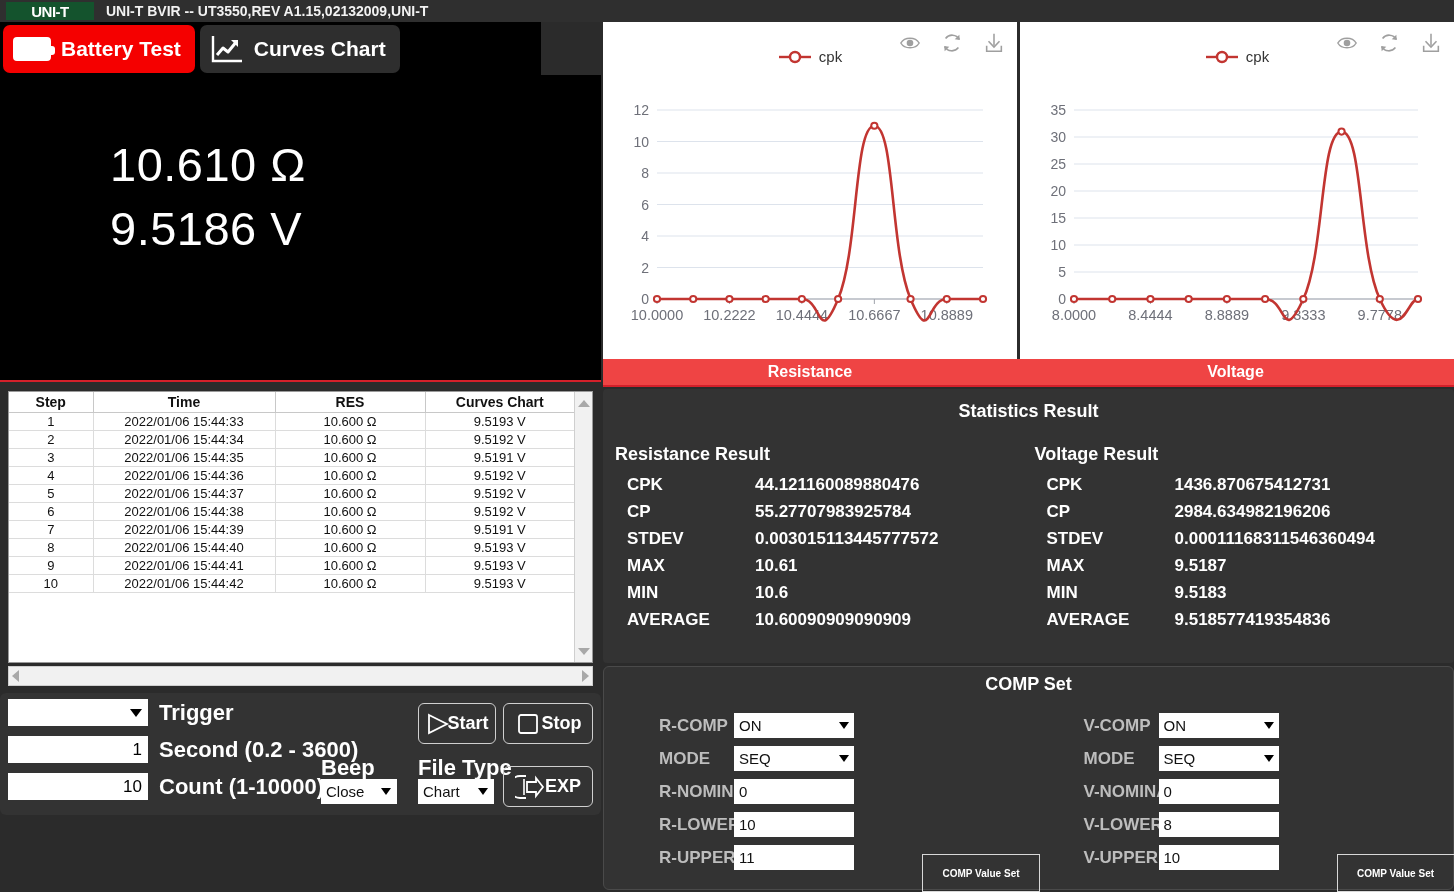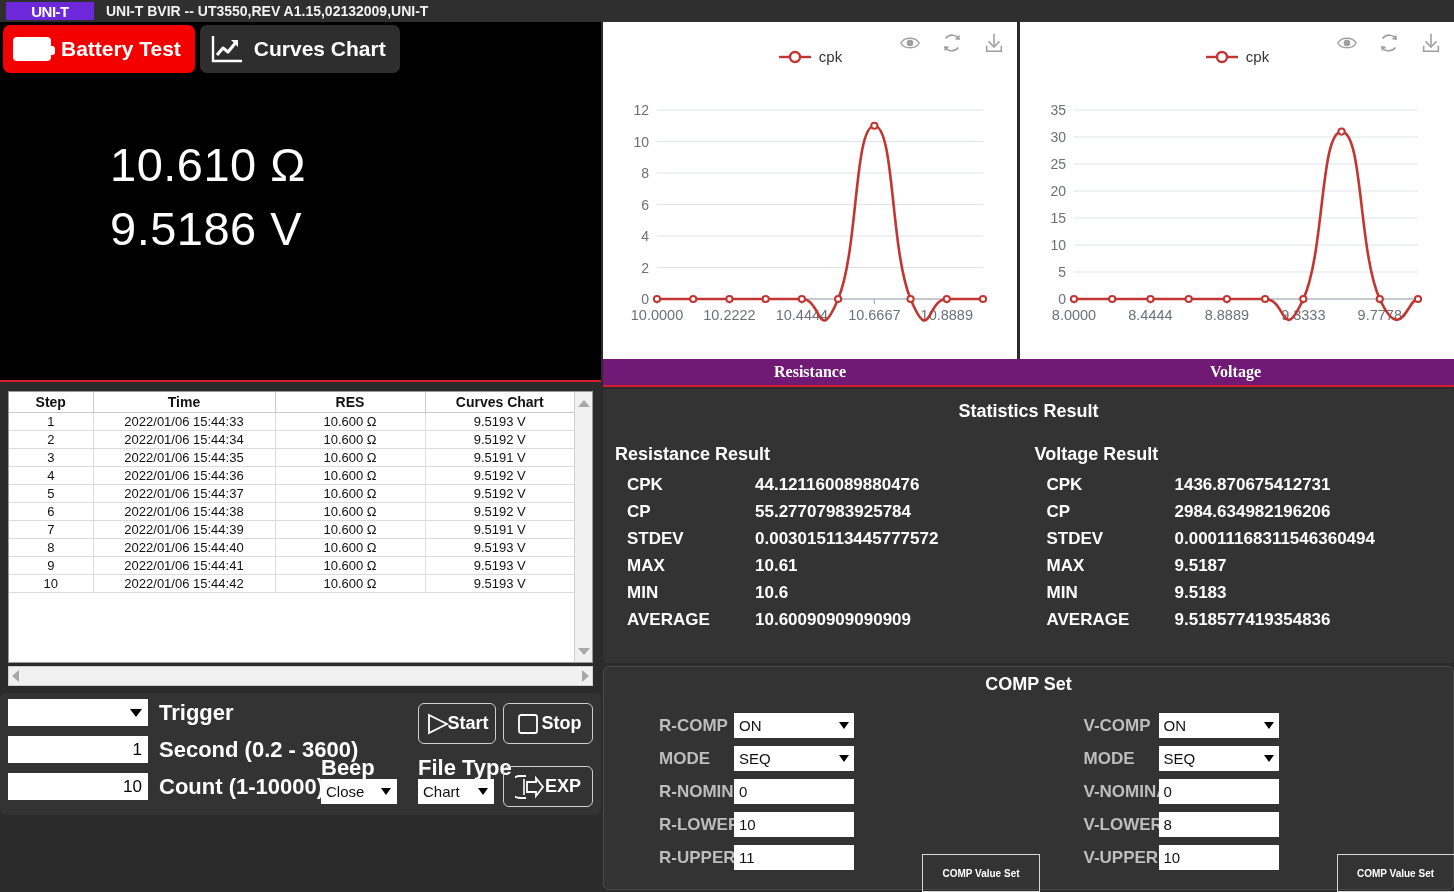--- a/index.html
+++ b/index.html
@@ -17,38 +17,38 @@
 
   
   .titlebar {
     position: absolute; left: 0; top: 0;
     width: 1454px; height: 22px;
     background: #2f2f2f;
     display: flex; align-items: center;
   }
   .logo {
     width: 88px; height: 18px; margin-left: 6px;
-    background: #6d28d9;
+    background: #14532d;
     display: flex; align-items: center; justify-content: center;
     position: relative;
   }
   .logo-text {
     color: #ffffff; font-size: 15px; font-weight: bold;
     letter-spacing: -0.5px; font-family: "Liberation Sans", sans-serif;
     line-height: 1;
   }
   .title-text {
     color: #f2f2f2; font-size: 14px; font-weight: bold;
     margin-left: 12px; white-space: nowrap;
   }
 
   
   .tabstrip {
     position: absolute; left: 0; top: 22px;
-    width: 601px; height: 53px;
+    width: 541px; height: 53px;
     background: #000000;
     display: flex; align-items: center;
   }
   .tab {
     height: 48px; margin: 0 0 0 3px;
     border-radius: 7px;
     display: flex; align-items: center;
     padding: 0 14px 0 10px;
     cursor: pointer;
   }
@@ -104,25 +104,24 @@
     display: flex; justify-content: center; align-items: center;
     gap: 7px; pointer-events: none;
   }
   .legend-mark { display: block; }
   .legend-text { font-size: 15px; color: #333; }
   .chart-svg { position: absolute; left: 0; top: 0; }
 
   
   .chart-title-bar {
     position: absolute; top: 359px; height: 28px;
-    background: #701a75;
+    background: #ef4444;
     color: #ffffff; font-size: 16px; font-weight: bold;
     display: flex; align-items: center; justify-content: center;
     border-bottom: 2px solid #d4202a;
-    font-family: Liberation Serif, serif;
   }
   #title-res  { left: 603px; width: 414px; }
   #title-volt { left: 1017px; width: 437px; }
 
   
   .table-panel {
     position: absolute; left: 0; top: 386px;
     width: 601px; height: 302px;
     background: #2b2b2b;
     padding: 5px 6px 0 8px;

